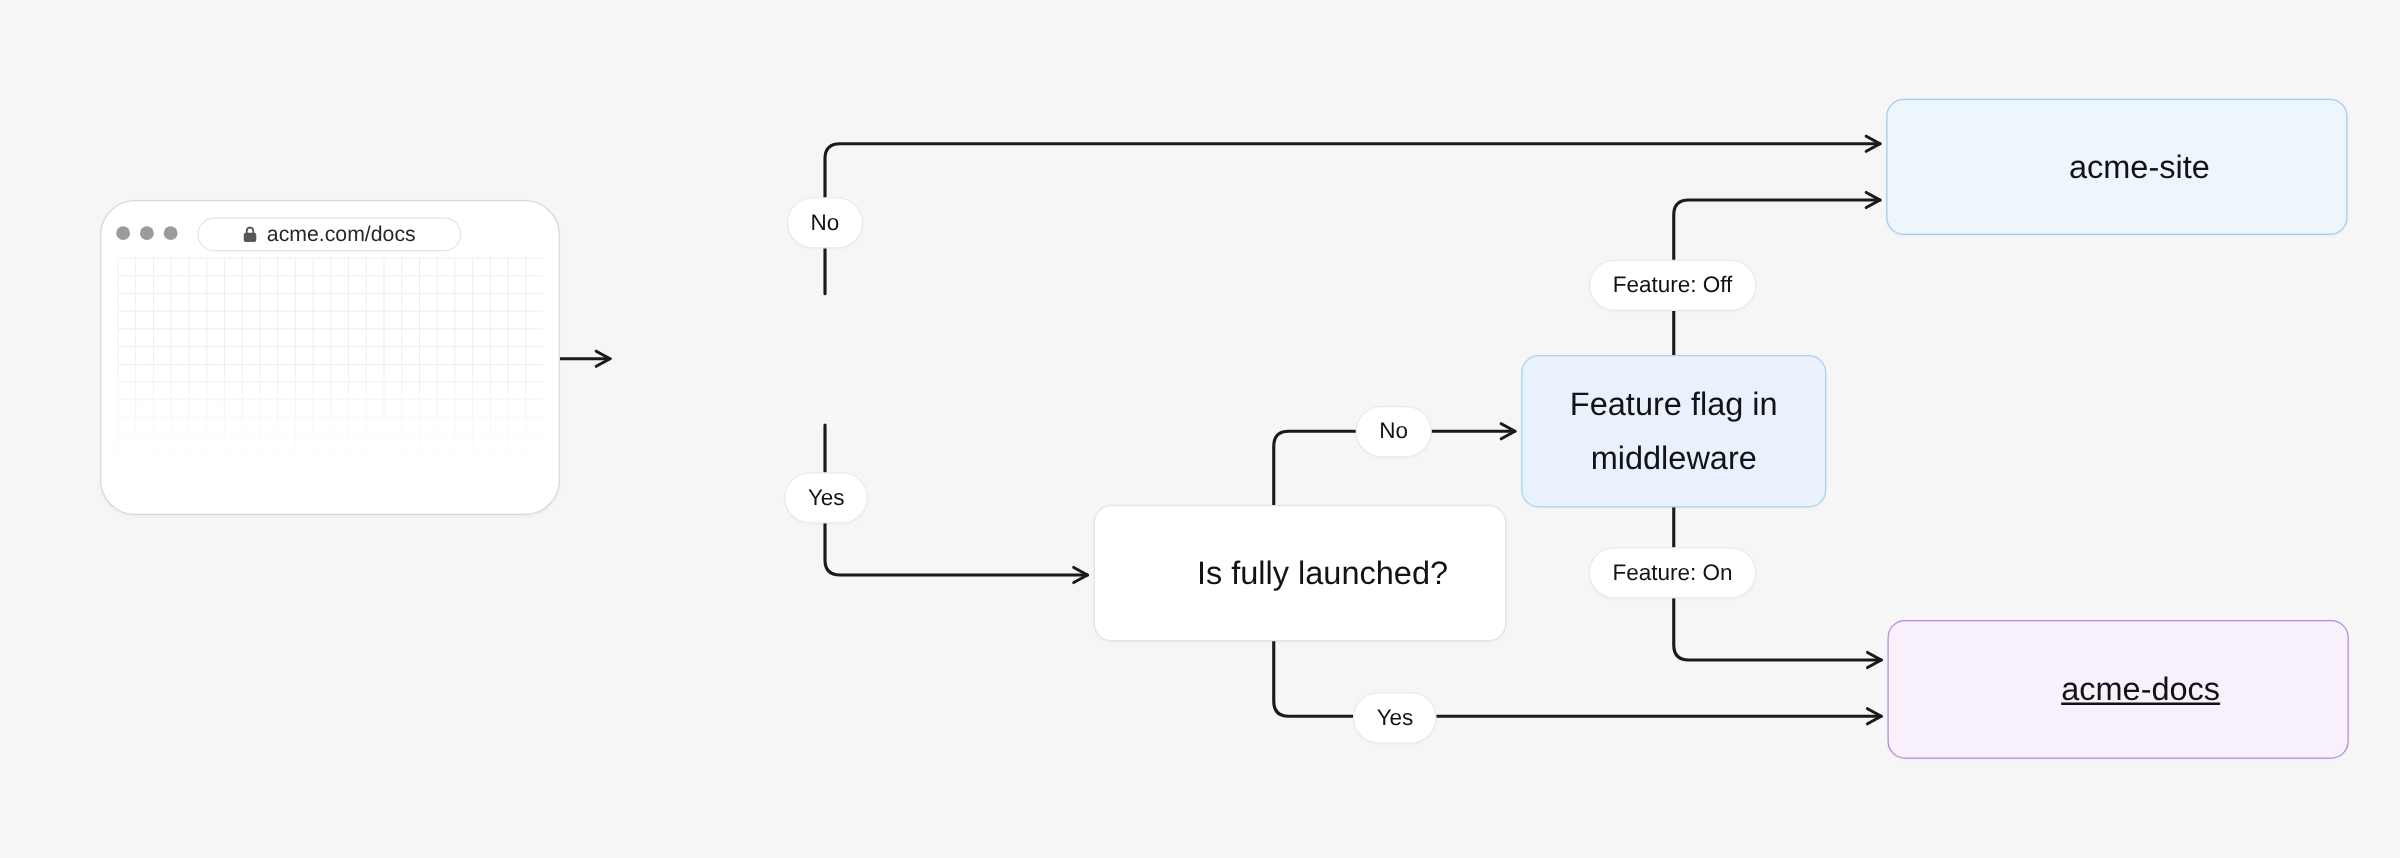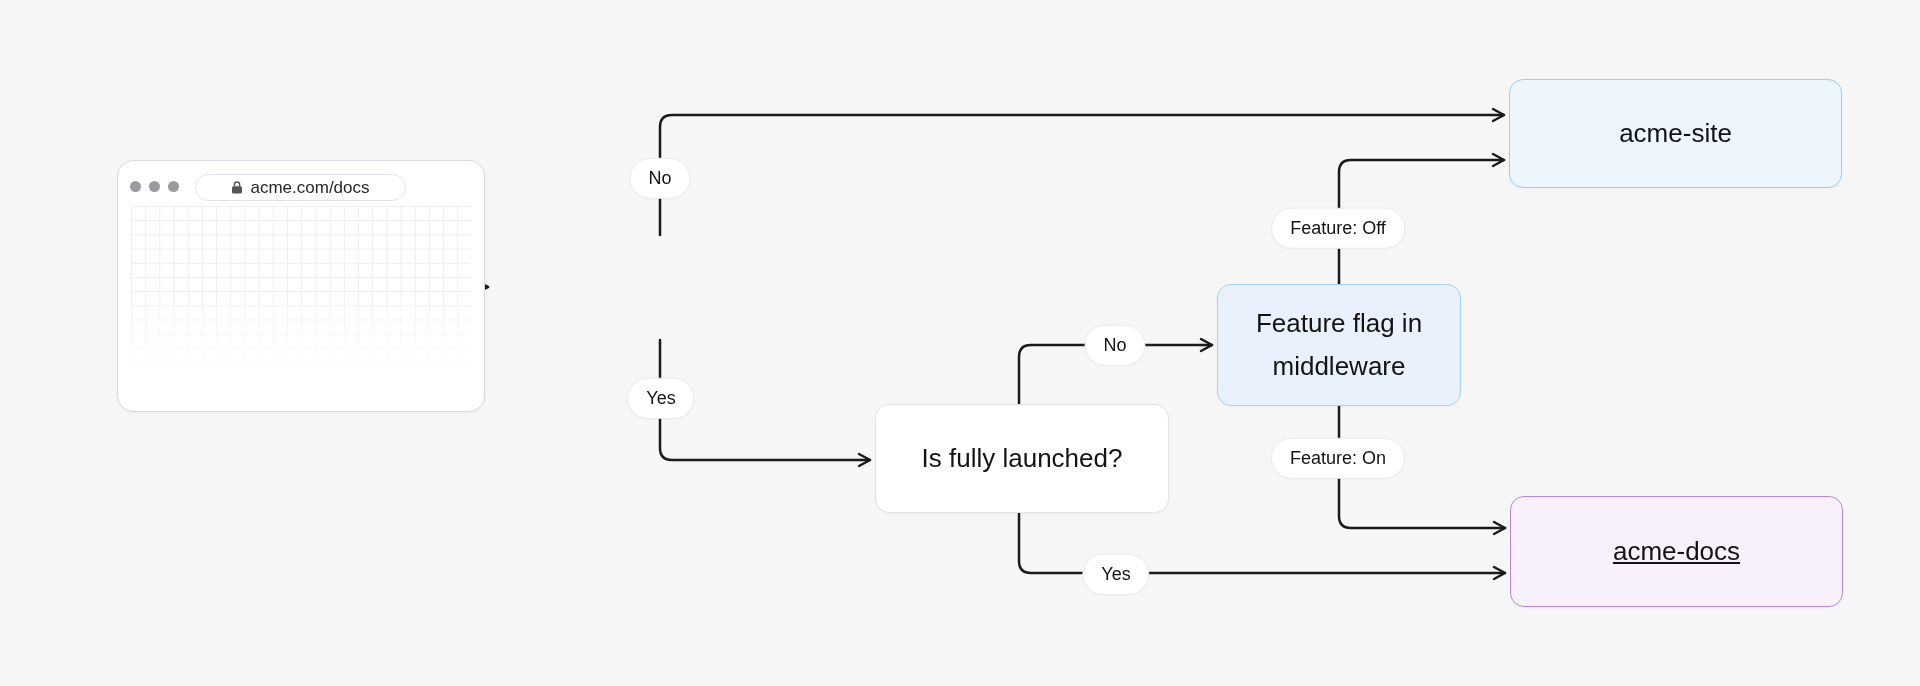--- a/index.html
+++ b/index.html
@@ -29,23 +29,22 @@
 
   
   .browser {
     position: absolute;
     left: 80px;
     top: 160px;
     width: 366px;
     height: 250px;
     background: #ffffff;
     border: 1px solid #d8d8dd;
-    border-radius: 16px;
+    border-radius: 28px;
     box-shadow: 0 1px 3px rgba(0,0,0,0.04);
-    margin-left: 37px;
   }
   .traffic-dots {
     position: absolute;
     left: 12px;
     top: 20px;
     display: flex;
     gap: 8px;
   }
   .dot {
     width: 11px;
@@ -98,20 +97,21 @@
     display: flex;
     align-items: center;
     justify-content: center;
     text-align: center;
     font-size: 26px;
     line-height: 1.65;
     border-radius: 14px;
     background: #ffffff;
     border: 1px solid #e3e3e8;
     box-shadow: 0 1px 2px rgba(0,0,0,0.03);
+    padding-left: 36px;
   }
   .node-mfe       { left: 493px;  top: 235px; width: 332px; height: 105px; }
   .node-launched  { left: 875px;  top: 404px; width: 292px; height: 107px; }
   .node-flag      { left: 1217px; top: 284px; width: 244px; height: 122px;
                     background: #e9f2fc; border: 1.5px solid #a6d1f4; padding: 0 20px; box-sizing: border-box; }
   .node-site      { left: 1509px; top: 79px;  width: 331px; height: 107px;
                     background: #edf5fd; border: 1.5px solid #9fccf3; }
   .node-docs      { left: 1510px; top: 496px; width: 331px; height: 109px;
                     background: #f8f1fc; border: 1.5px solid #b988de; text-decoration: underline; }
 

